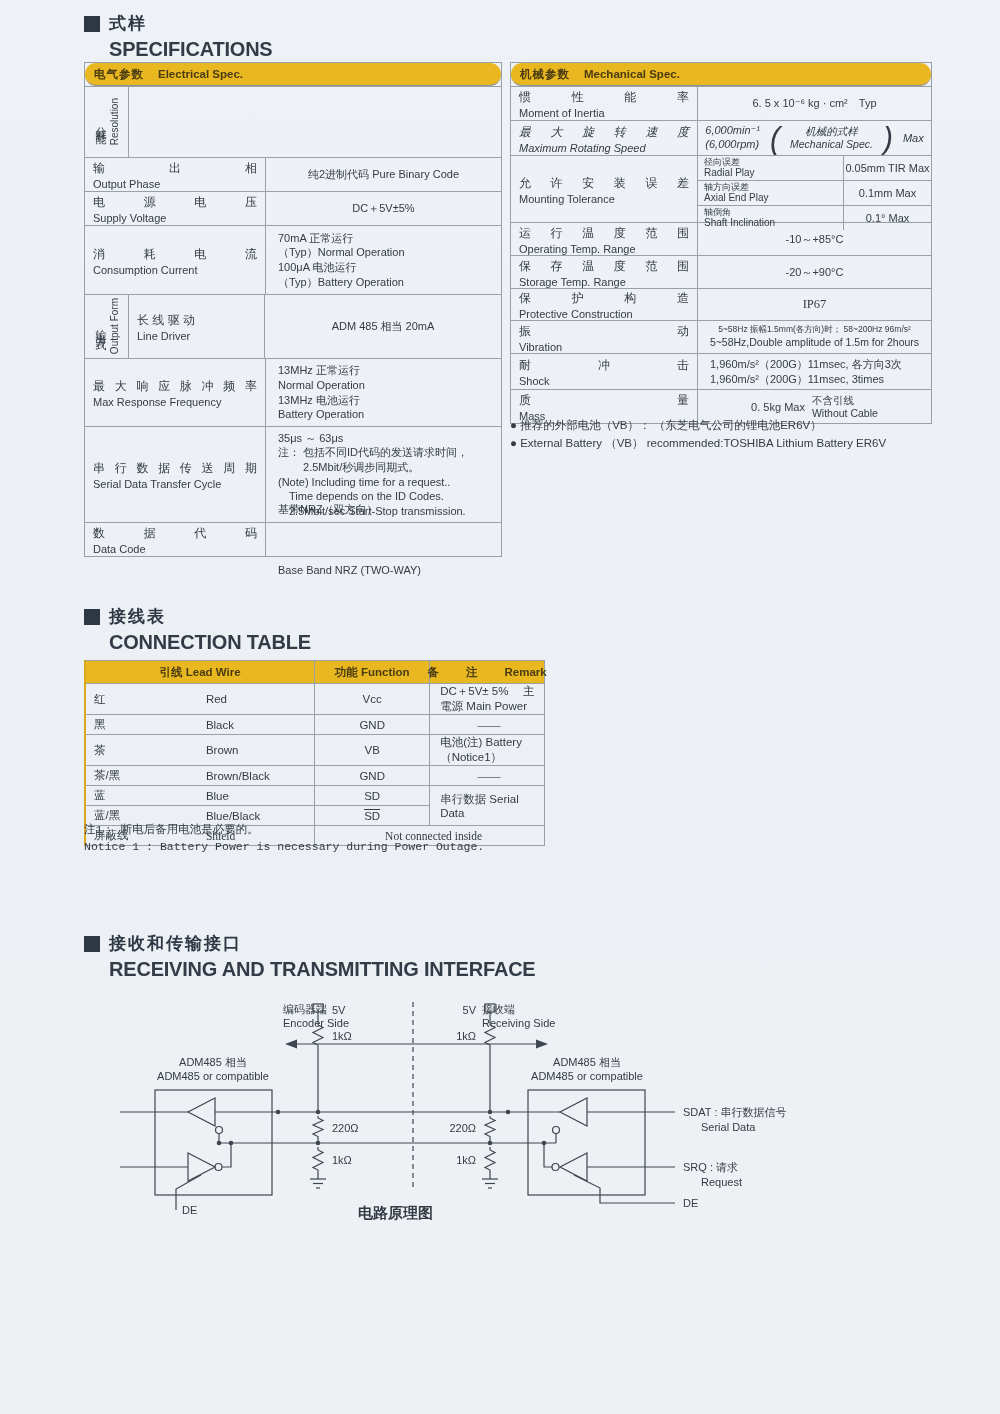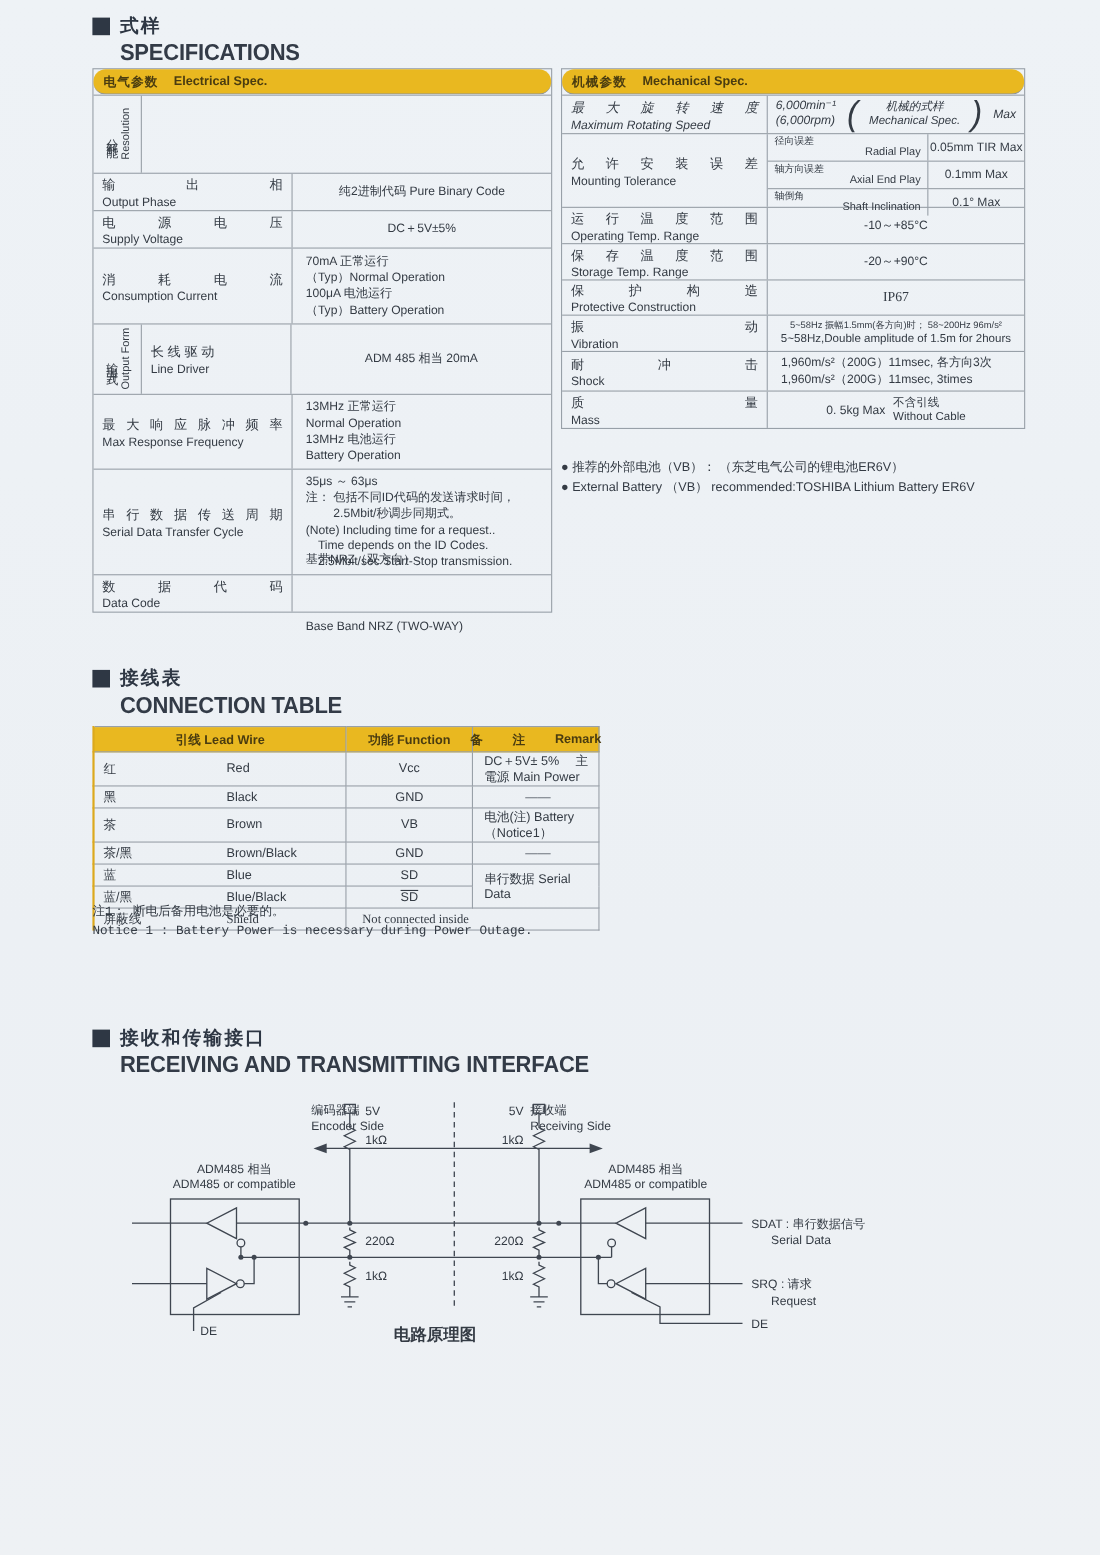--- a/index.html
+++ b/index.html
@@ -32,21 +32,21 @@
   .val{flex:1;display:flex;flex-direction:column;justify-content:center;align-items:center;font-size:11px;color:#343b44;padding:2px 4px;}
   .val.left{align-items:flex-start;padding-left:12px;}
   .val .ln{line-height:1.32;}
 
   
   .subrows{flex:1;display:flex;flex-direction:column;}
   .subrow{flex:1;display:flex;border-top:1px solid #98a0a8;}
   .subrow:first-child{border-top:none;}
   .sublab{width:133px;border-right:1px solid #98a0a8;padding:1px 6px;display:flex;flex-direction:column;justify-content:center;}
   .sublab .s-cn{font-size:9px;line-height:1.15;}
-  .sublab .s-en{font-size:10px;line-height:1.15;text-align:right;}
+  .sublab .s-en{font-size:10px;line-height:1.15;}
   .subval{flex:1;display:flex;align-items:center;justify-content:center;font-size:11px;}
   .speedcell{flex-direction:row;gap:10px;align-items:center;}
   .sp-l div{font-size:11px;line-height:1.25;}
   .bigp{font-size:30px;font-weight:400;line-height:0.8;color:#343b44;transform:scaleY(1.05);}
   .sp-m{text-align:center;}
   .sp-m div{font-size:10.5px;line-height:1.2;}
   .sp-max{font-size:11px;}
   .vib1{font-size:8.5px;line-height:1.4;}
   .vib2{font-size:10.5px;line-height:1.3;}
   .masscell{flex-direction:row;gap:7px;align-items:center;}
@@ -179,20 +179,29 @@
         <span class="ln">Base Band NRZ (TWO-WAY)</span>
       </div>
     </div>
   </div>
 
   <div class="tbl mech" style="left:510px;top:62px;width:420px;">
     <div class="tbl-head">
       <span class="h-cn">机械参数</span>
       <span class="h-en">Mechanical Spec.</span>
     </div>
+    <div class="trow" style="height:33px;">
+      <div class="cell lab">
+          <span class="lab-cn">惯 性 能 率</span>
+          <span class="lab-en">Moment of Inertia</span>
+        </div>
+      <div class="cell val">
+          <span class="ln">6. 5 x 10⁻⁶ kg · cm²　Typ</span>
+        </div>
+    </div>
     <div class="trow" style="height:34px;font-style:italic;">
       <div class="cell lab">
           <span class="lab-cn">最 大 旋 转 速 度</span>
           <span class="lab-en">Maximum Rotating Speed</span>
         </div>
       <div class="cell val speedcell">
         <div class="sp-l">
           <div>6,000min⁻¹</div>
           <div>(6,000rpm)</div>
         </div>
@@ -353,21 +362,21 @@
       <td class="rk" rowspan="2">串行数据  Serial  Data</td>
     </tr>
     <tr>
       <td class="lead-cn">蓝/黑</td>
       <td class="lead-en">Blue/Black</td>
       <td class="fn"><span class="ovl">SD</span></td>
     </tr>
     <tr>
       <td class="lead-cn shield-cn">屏蔽线</td>
       <td class="lead-en shield-en">Shield</td>
-      <td colspan="2" class="shield-en" style="text-align:left;padding-left:14px;">Not connected inside</td>
+      <td colspan="2" class="shield-en" style="text-align:center;padding-left:14px;">Not connected inside</td>
     </tr>
   </tbody>
     </table>
 
   <div class="conn-notes" style="left:84px;top:822px;width:470px;font-family:Liberation Mono, monospace;">
     <div>注1： 断电后备用电池是必要的。</div>
     <div>Notice 1 : Battery Power is necessary during Power Outage.</div>
   </div>
 
   <div class="sec-head" style="left:84px;top:932px;">

